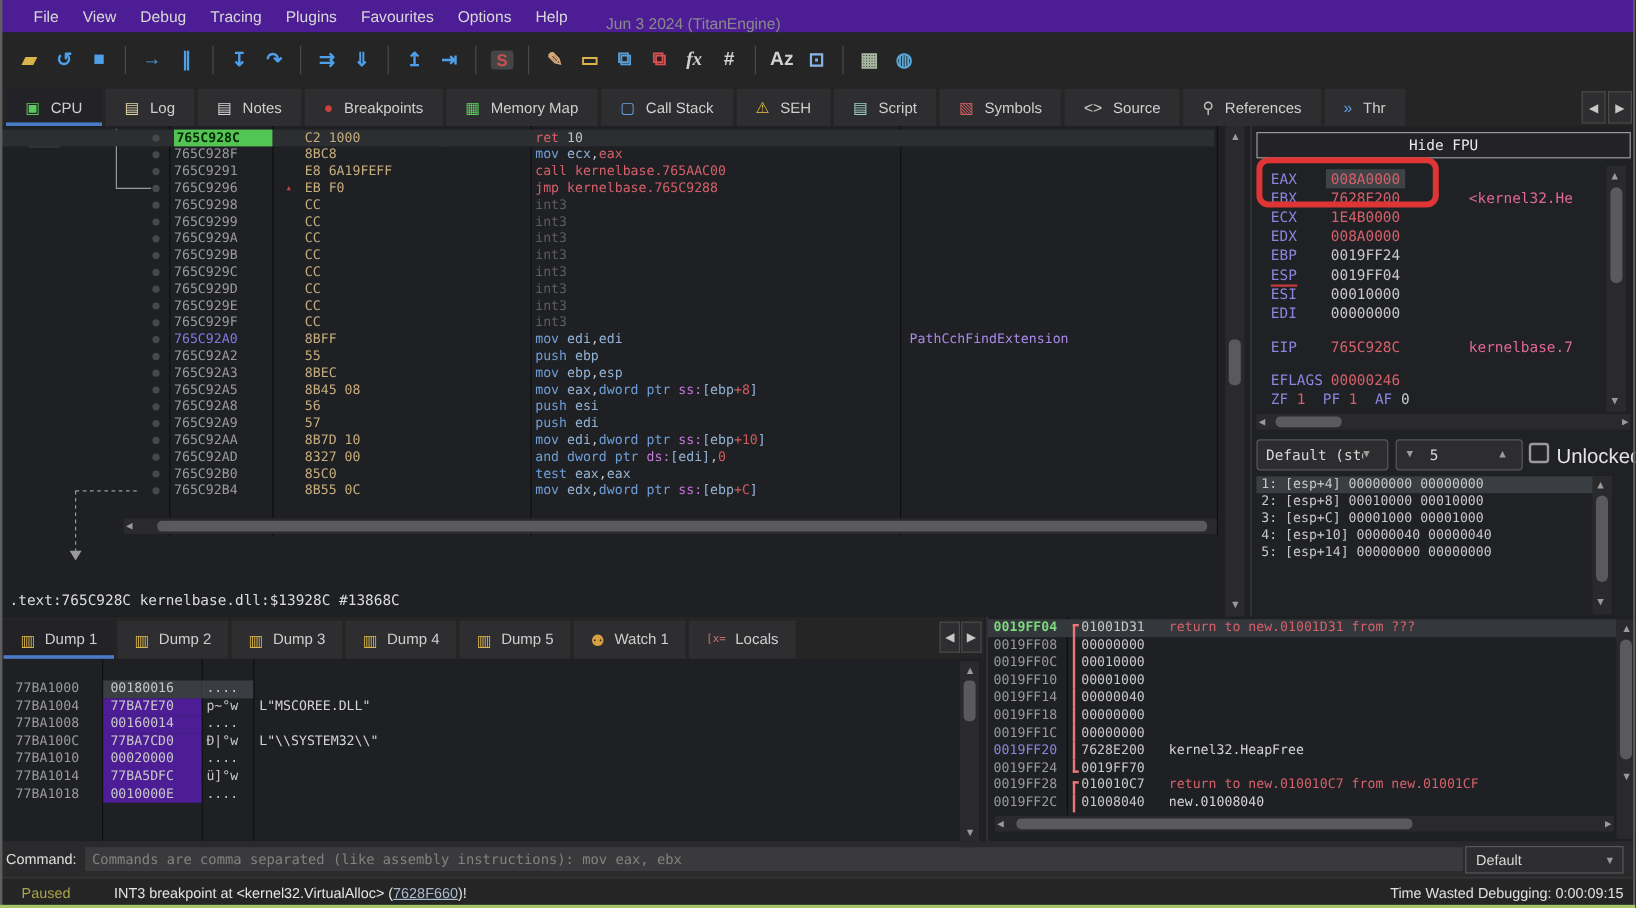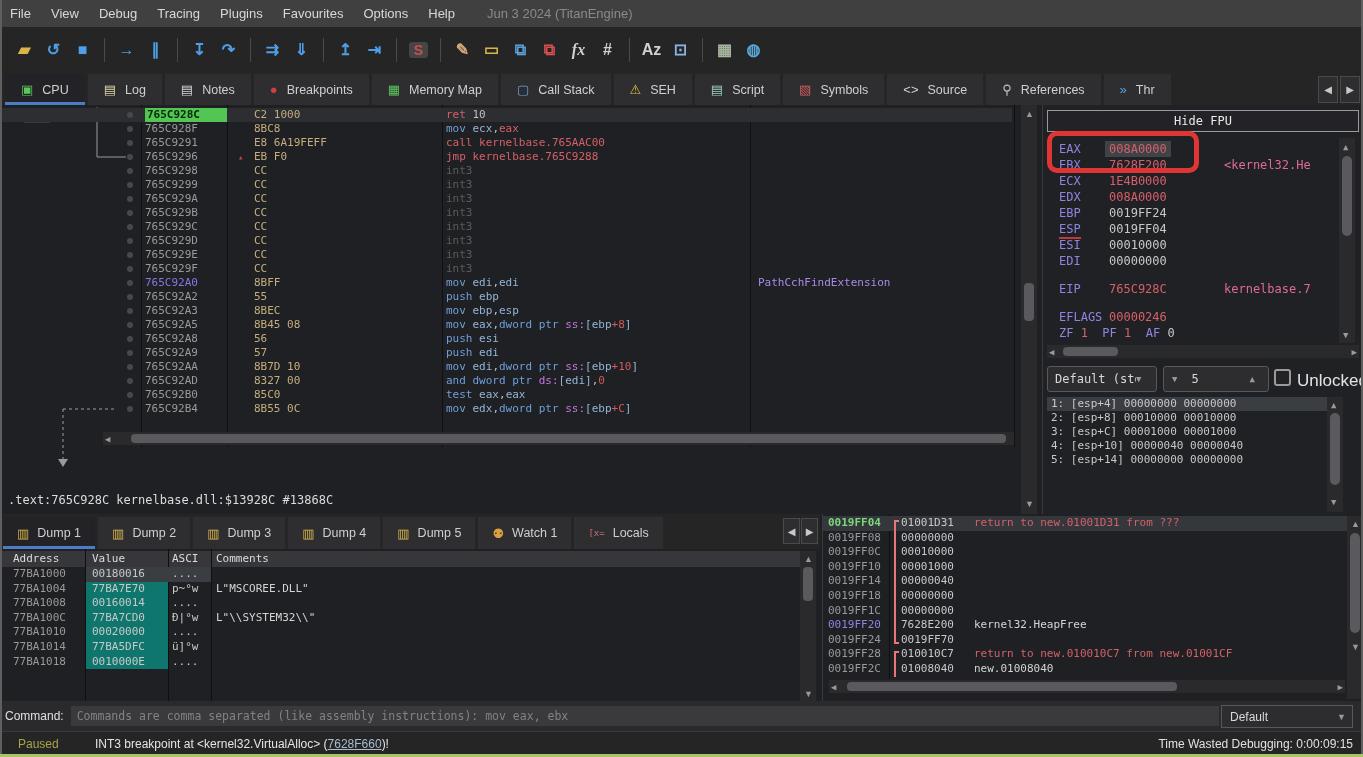--- a/index.html
+++ b/index.html
@@ -1,21 +1,21 @@
 <!DOCTYPE html>
 <html><head>
 <meta charset="utf-8">
 <style>
   * { box-sizing: border-box; margin:0; padding:0; }
   body { background:#111; font-family:"Liberation Sans", sans-serif; }
   #app { position:relative; width:1363px; height:757px; background:#232327; overflow:hidden; }
   .mono { font-family:"DejaVu Sans Mono", monospace; }
 
   
-  #menubar { position:absolute; left:0; top:0; width:100%; height:27px; background:#404040; display:flex; align-items:center; padding-left:0; }
+  #menubar { position:absolute; left:0; top:0; width:100%; height:27px; background:#4c1d95; display:flex; align-items:flex-end; padding-left:18px; }
   .menu-item { color:#d8d8d8; font-size:13px; padding:0 10px; line-height:27px; cursor:default; }
   #build-info { color:#8a8a8a; font-size:13px; margin-left:22px; }
 
   #toolbar { position:absolute; left:0; top:27px; width:100%; height:45px; background:#252526; display:flex; align-items:center; padding-left:10px; }
   .tbtn { width:29px; height:30px; display:flex; align-items:center; justify-content:center; font-size:16px; font-weight:bold; }
   .tbtn.boxed span { background:#454545; border-radius:3px; padding:0px 5px; font-size:14px; }
   .tsep { width:1px; height:24px; background:#4a4a4a; margin:0 7px; }
 
   #tabbar { position:absolute; left:0; top:72px; width:100%; height:33px; background:#252526; display:flex; align-items:flex-end; padding-left:5px; }
   .tab { height:31px; display:flex; align-items:center; background:#2e2e31; margin-right:3px; padding:0 16px; color:#cfcfcf; font-size:12.5px; position:relative; white-space:nowrap; }
@@ -75,21 +75,21 @@
   .dtab .ticon { margin-right:8px; font-size:13px; }
   .dtab.sel { background:#232327; }
   .dtab.sel::after { content:""; position:absolute; left:0; right:0; bottom:0; height:3px; background:#4a7cc7; }
 
   #dumppane { position:absolute; left:0; top:35px; width:800px; height:152px; overflow:hidden; }
   #dumphead { position:absolute; left:0; top:2px; width:100%; height:16px; background:#37373b; color:#dcdcdc; font-size:11px; line-height:16px; }
   .dh { position:absolute; }
   #dumprows { position:absolute; left:0; top:18px; width:100%; }
   .dmrow { position:relative; height:14.6px; font-size:11px; line-height:14.6px; }
   .dmrow .c0 { position:absolute; left:13px; color:#9a9a9a; }
-  .dmrow .c1 { position:absolute; left:86px; width:82px; color:#c8c8c8; background:#0f766e; padding-left:6px; }
+  .dmrow .c1 { position:absolute; left:86px; width:82px; color:#c8c8c8; background:#4c1d95; padding-left:6px; }
   .dmrow .c2 { position:absolute; left:168px; width:43px; color:#c8c8c8; padding-left:4px; white-space:pre; }
   .dmrow .c3 { position:absolute; left:216px; color:#d4d4d4; }
   .dmrow.sel .c1, .dmrow.sel .c2 { background:#3a3d41; }
   .dcol-div { position:absolute; top:0; bottom:0; width:1px; background:#0f0f11; }
 
   #stackpane { position:absolute; left:822px; top:0; width:541px; height:187px; overflow:hidden; border-left:1px solid #3a3a3e; }
   .srow { position:relative; height:14.6px; font-size:11px; line-height:14.6px; }
   .srow.sel { background:#34373b; }
   .srow .sa { position:absolute; left:5px; color:#9a9a9a; }
   .srow .sa.esp { color:#7dd87d; font-weight:bold; }
@@ -550,26 +550,20 @@
         </div>
         <div class="dtab">
           <span class="ticon" style="color: rgb(200, 112, 112); font-size: 9px; font-family: &quot;DejaVu Sans Mono&quot;, monospace;">[x=</span>
           <span>Locals</span>
         </div>
       </div>
     <div class="tabscroll" style="left:783px; top:4px; height:26px; width:17px;">◀</div>
     <div class="tabscroll" style="left:801px; top:4px; height:26px; width:17px;">▶</div>
 
     <div id="dumppane" class="mono">
-      <div id="dumphead">
-        <span class="dh" style="left:13px;">Address</span>
-        <span class="dh" style="left:92px;">Value</span>
-        <span class="dh" style="left:172px;">ASCI</span>
-        <span class="dh" style="left:216px;">Comments</span>
-      </div>
       <div class="dcol-div" style="left:85px;"></div>
       <div class="dcol-div" style="left:168px;"></div>
       <div class="dcol-div" style="left:211px;"></div>
       <div id="dumprows">
           <div class="dmrow sel">
             <span class="c0">77BA1000</span>
             <span class="c1">00180016</span>
             <span class="c2">....</span>
             <span class="c3"></span>
           </div>

